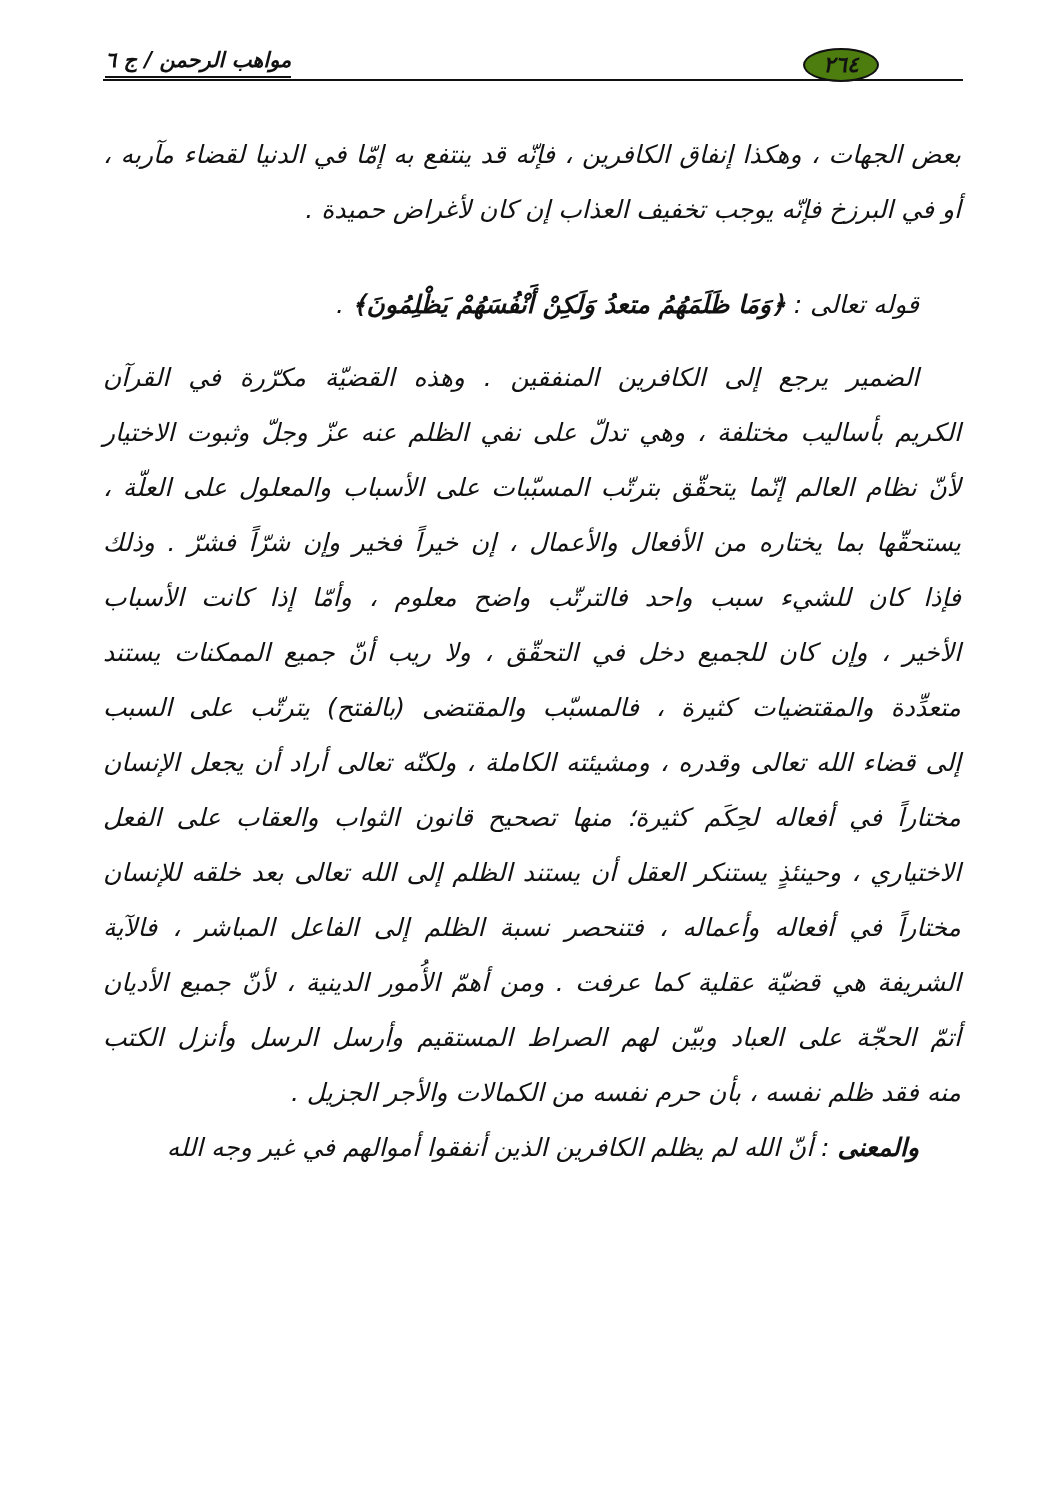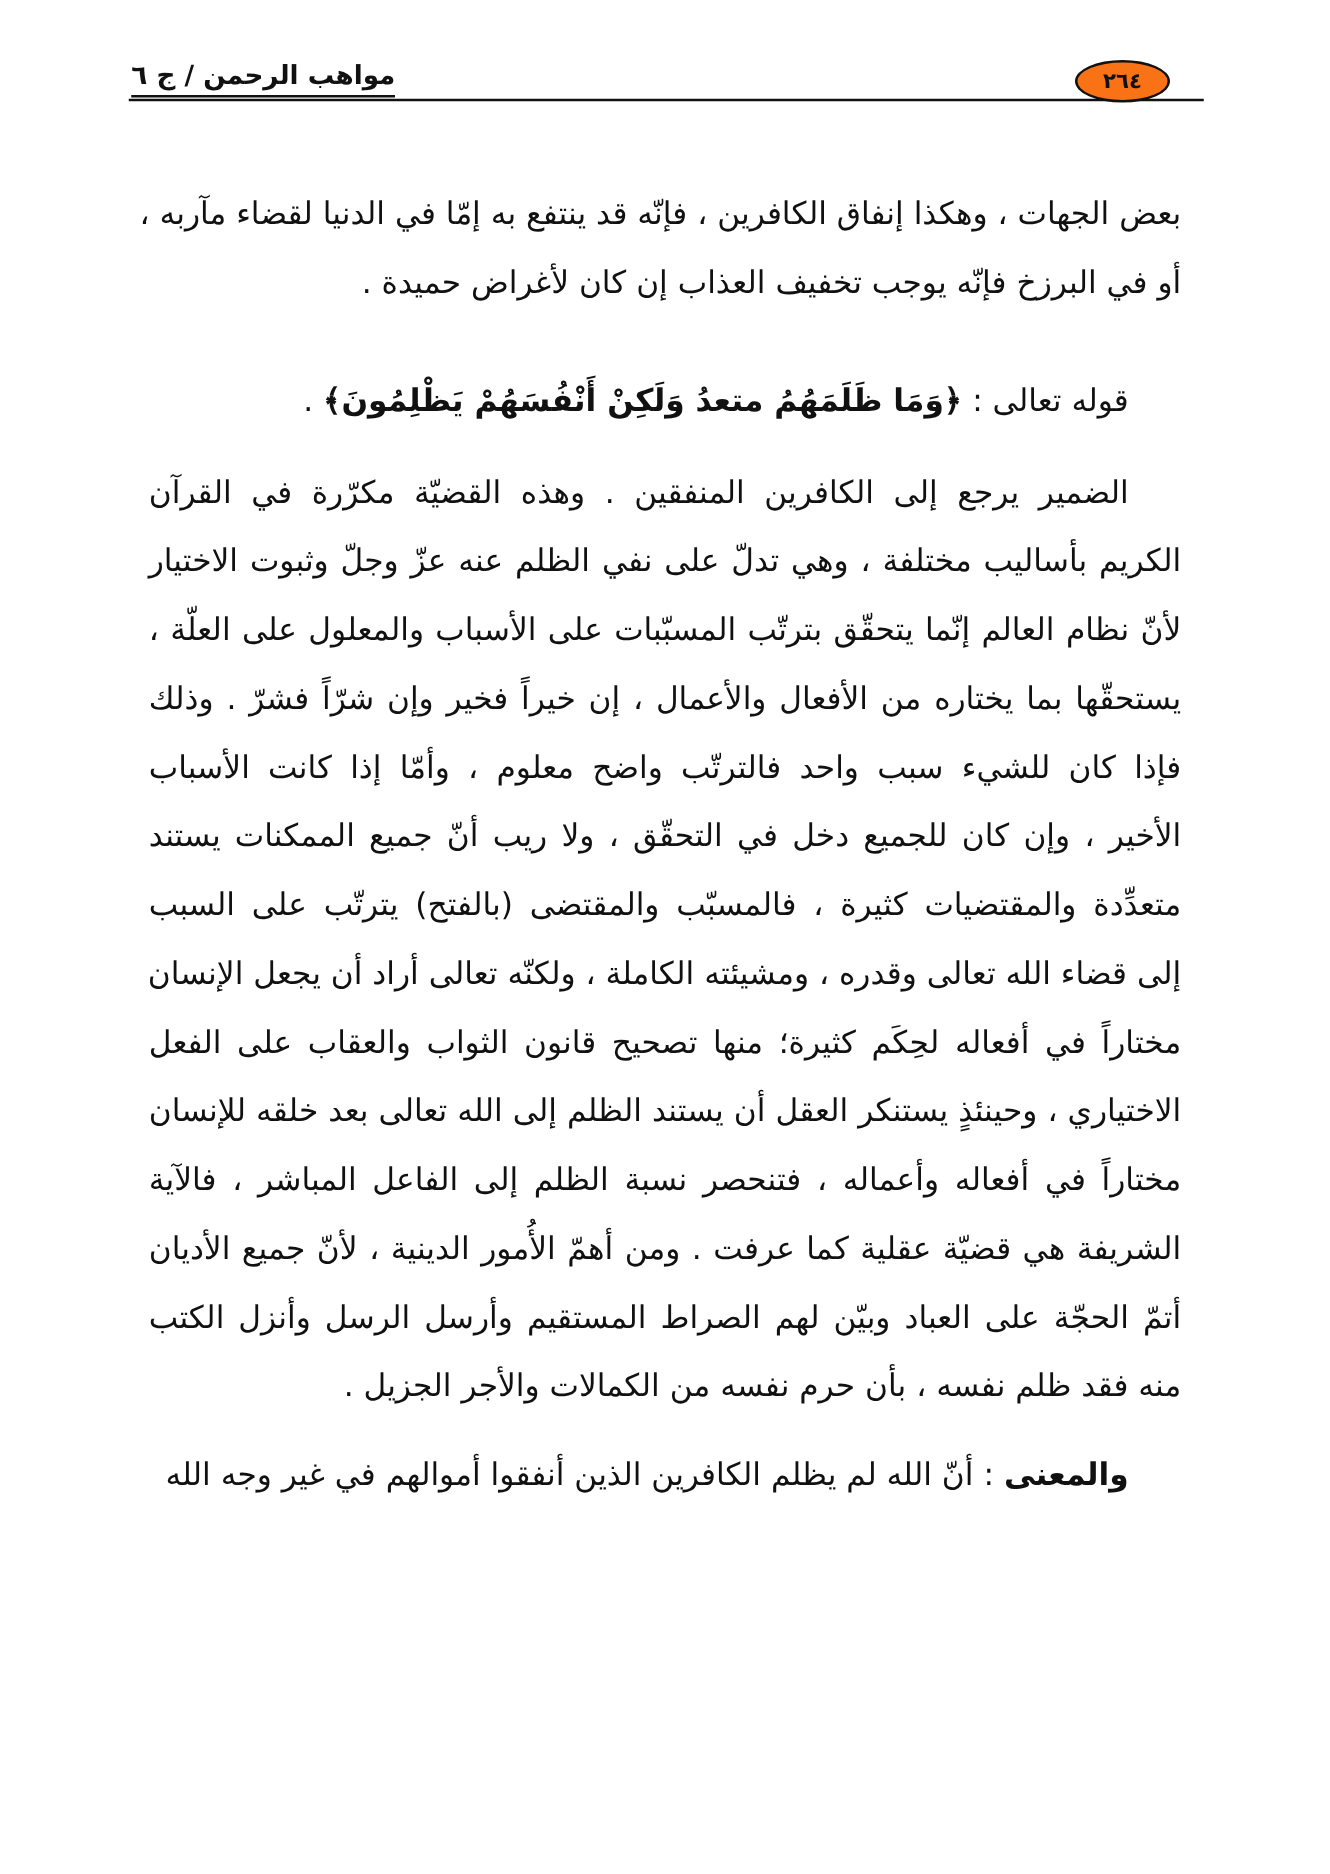--- a/index.html
+++ b/index.html
@@ -1,39 +1,39 @@
 <!DOCTYPE html>
 <html><head>
 <meta charset="utf-8">
 <style>
   html, body { margin: 0; padding: 0; background: #ffffff; }
   body {
     width: 1064px; height: 1499px; position: relative; overflow: hidden;
     font-family: "DejaVu Sans", sans-serif; color: #111111;
   }
-  .page { position: absolute; left: 0; top: 0; width: 1064px; height: 1499px; }
+  .page { position: absolute; left: 0; top: 0; width: 1064px; height: 1499px; font-style: italic; }
   .header { position: absolute; left: 103px; top: 42px; width: 860px; height: 42px; }
   .header-rule { position: absolute; left: 0; right: 0; top: 37px; height: 0; border-top: 2px solid #111; }
   .running-title {
     position: absolute; left: 2px; top: 4px; direction: rtl;
     font-size: 21px; font-weight: bold; line-height: 28px; white-space: nowrap;
     border-bottom: 2px solid #111; padding-bottom: 2px;
   }
   .page-number {
-    position: absolute; left: 757px; top: 6px; width: 72px; height: 30px;
-    border: 2px solid #111; border-radius: 50%; background: #f97316;
-    font-size: 17px; font-weight: bold; line-height: 30px; text-align: center;
+    position: absolute; left: 700px; top: 6px; width: 72px; height: 30px;
+    border: 2px solid #111; border-radius: 50%; background: #4d7c0f;
+    font-size: 22px; font-weight: bold; line-height: 30px; text-align: center;
     direction: rtl;
   }
   .body-text {
     position: absolute; left: 103px; top: 127px; width: 858px;
     direction: rtl; text-align: justify; text-align-last: right;
     font-size: 25px; line-height: 55px;
   }
-  .body-text p { margin: 16px; }
+  .body-text p { margin: 0; }
   .body-text .line { display: block; text-align: justify; text-align-last: justify; white-space: nowrap; }
   .body-text .line.last { text-align-last: right; }
   .quote-line { margin-top: 40px !important; padding-right: 42px; }
   .quote { font-weight: bold; }
   .indent { padding-right: 42px; }
   .bold-term { font-weight: bold; }
 </style>
 </head>
 <body>
 

